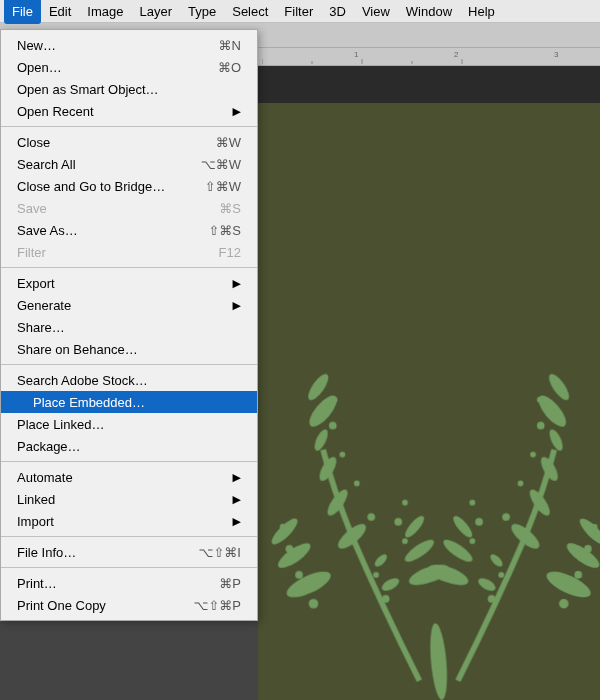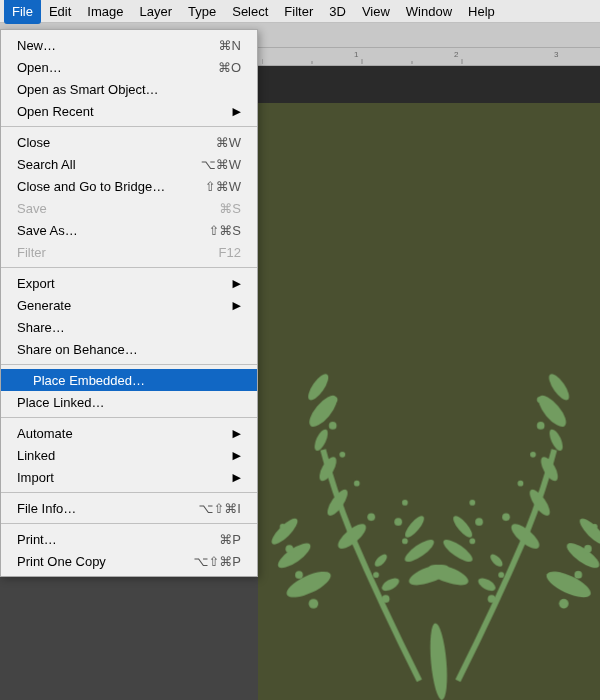--- a/index.html
+++ b/index.html
@@ -176,25 +176,31 @@
   </div>
   <div class="menu-item">
     <span>Share…</span>
   </div>
   <div class="menu-item">
     <span>Share on Behance…</span>
   </div>
 
   <div class="menu-separator"></div>
 
+  <div class="menu-item">
+    <span>Search Adobe Stock…</span>
+  </div>
   <div class="menu-item highlighted">
     <span>Place Embedded…</span>
   </div>
   <div class="menu-item">
     <span>Place Linked…</span>
+  </div>
+  <div class="menu-item">
+    <span>Package…</span>
   </div>
 
   <div class="menu-separator"></div>
 
   <div class="menu-item">
     <span>Automate</span>
     <span class="arrow">▶</span>
   </div>
   <div class="menu-item">
     <span>Linked</span>

